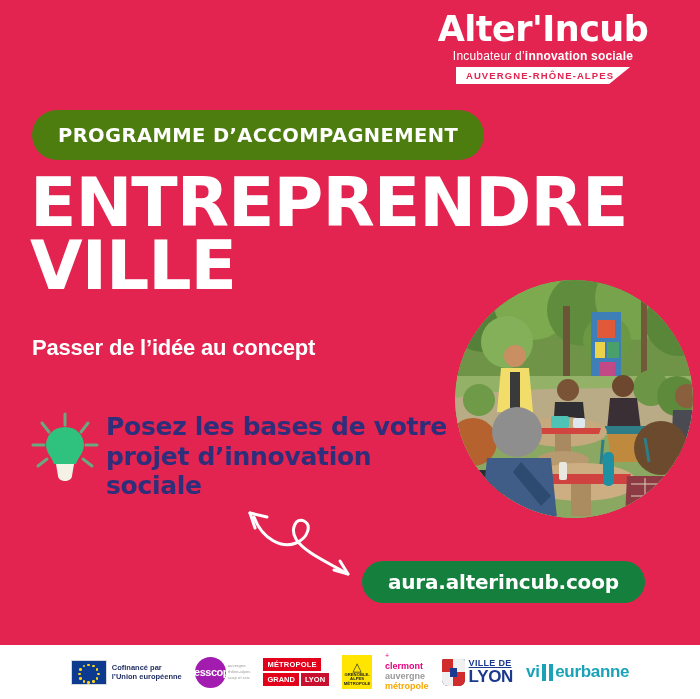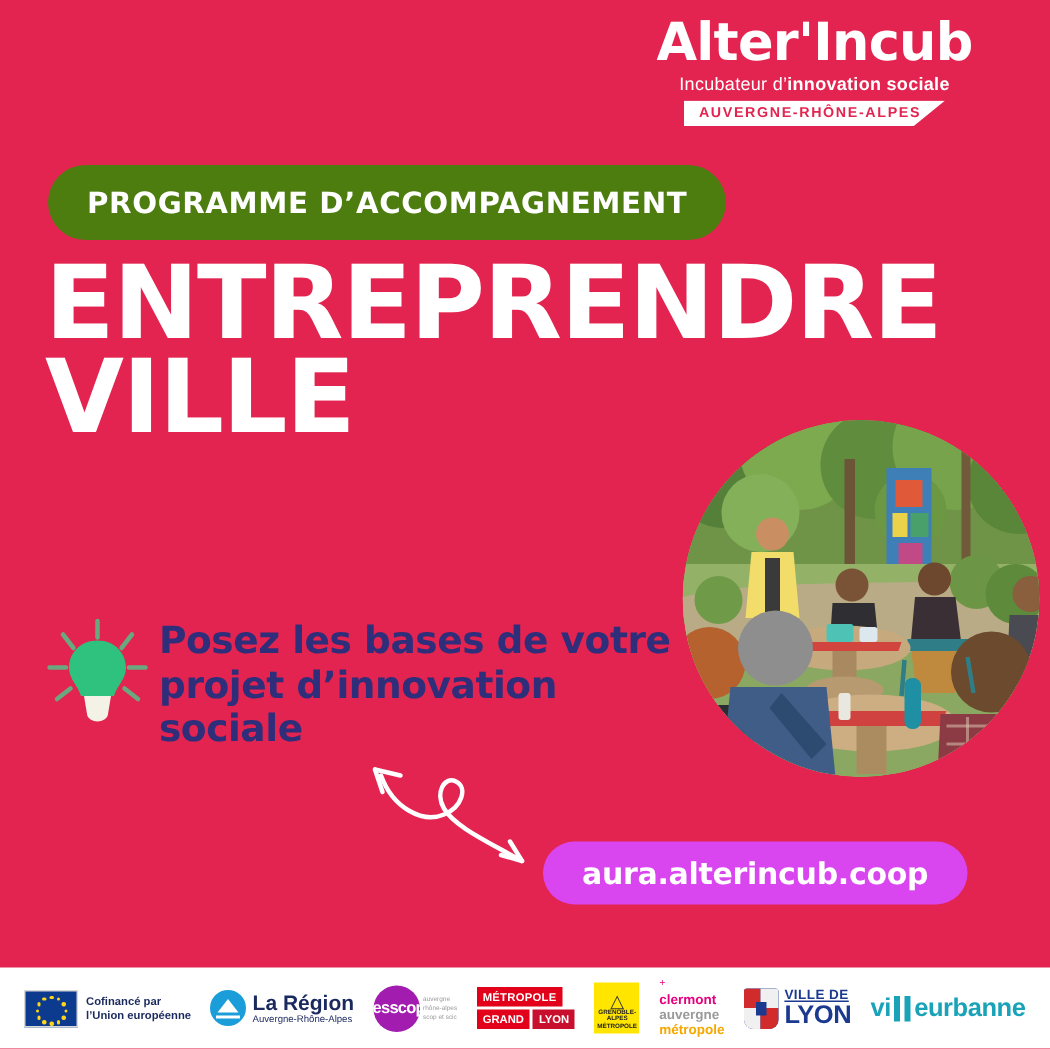--- a/index.html
+++ b/index.html
@@ -33,21 +33,21 @@
   
   #tagline-row{position:absolute;left:30px;top:412px;width:420px;display:flex;align-items:flex-start;}
   #bulb{width:70px;height:72px;flex:0 0 70px;position:relative;}
   #tagline{margin-left:6px;color:#2e2e7a;font-size:25px;font-weight:bold;line-height:1.18;
     letter-spacing:-0.3px;font-family:"DejaVu Sans","Liberation Sans",sans-serif;}
 
   
   #arrow{position:absolute;left:240px;top:503px;width:140px;height:85px;}
 
   
-  #url-pill{position:absolute;left:362px;top:561px;height:42px;padding:0 26px;background:#d946ef;
+  #url-pill{position:absolute;left:362px;top:561px;height:42px;padding:0 26px;background:#15803d;
     border-radius:21px;display:flex;align-items:center;}
   #url-pill span{color:#fff;font-size:20px;font-weight:bold;letter-spacing:-0.2px;
     font-family:"DejaVu Sans","Liberation Sans",sans-serif;}
 
   
   #photo{position:absolute;left:455px;top:280px;width:238px;height:238px;border-radius:50%;
     overflow:hidden;}
   #photo svg{display:block;}
 
   
@@ -112,20 +112,21 @@
   </div>
 
   <div id="prog-pill">
     <span>PROGRAMME D’ACCOMPAGNEMENT</span>
   </div>
 
   <div id="headline">
     <span class="hl">ENTREPRENDRE</span>
     <span class="hl">VILLE</span>
   </div>
+  <div id="subtitle">Passer de l’idée au concept</div>
 
   <div id="tagline-row">
     <div id="bulb">
       <svg viewBox="0 0 70 72" width="70" height="72">
         <g stroke="#6aa87f" stroke-width="3" stroke-linecap="round">
           <line x1="35" y1="2" x2="35" y2="13"></line>
           <line x1="12" y1="11" x2="19" y2="20"></line>
           <line x1="58" y1="11" x2="51" y2="20"></line>
           <line x1="3" y1="33" x2="14" y2="33"></line>
           <line x1="67" y1="33" x2="56" y2="33"></line>
@@ -278,27 +279,20 @@
         <span class="eu-star" style="left:6.3px;top:12px"></span>
         <span class="eu-star" style="left:7.5px;top:7.5px"></span>
         <span class="eu-star" style="left:11px;top:4.2px"></span>
       </div>
       <div class="eu-text">
         <div>Cofinancé par</div>
         <div>l’Union européenne</div>
       </div>
     </div>
 
-    <div class="logo">
-      <div class="reg-circle"></div>
-      <div class="reg-text">
-        <div class="reg-title">La Région</div>
-        <div class="reg-sub">Auvergne-Rhône-Alpes</div>
-      </div>
-    </div>
 
     <div class="logo">
       <div class="scop-circle">
         <span>lesscop</span>
       </div>
       <div class="scop-side">
         <div>auvergne</div>
         <div>rhône-alpes</div>
         <div>scop et scic</div>
       </div>

